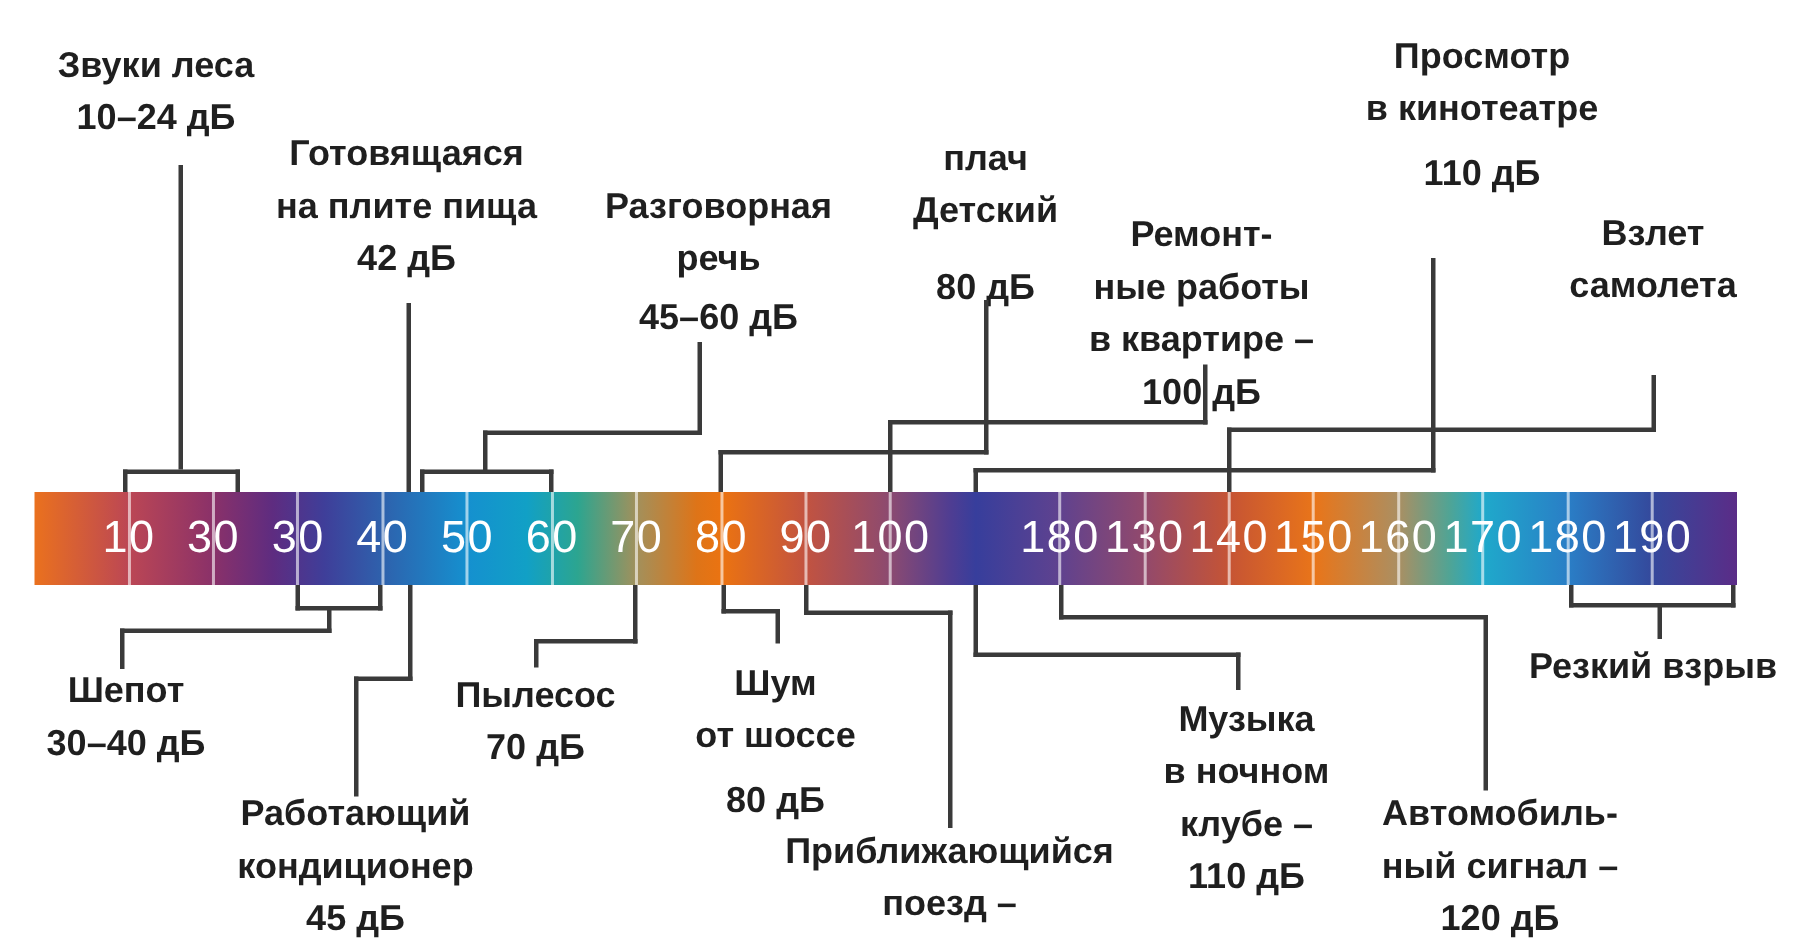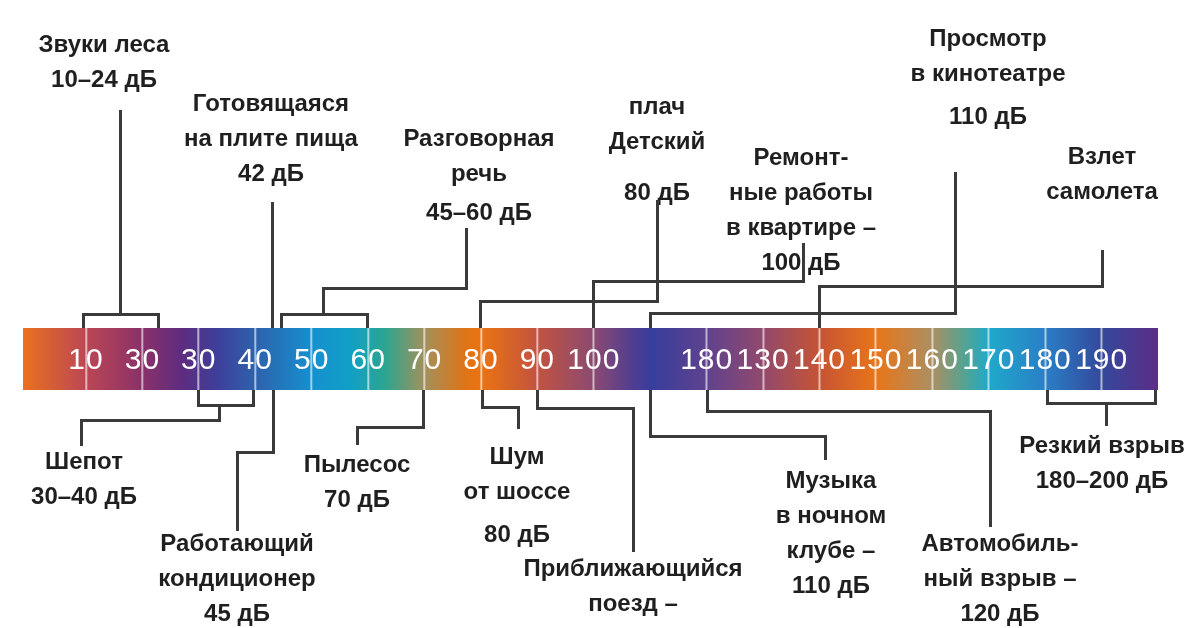--- a/index.html
+++ b/index.html
@@ -254,21 +254,20 @@
     <div>110 дБ</div>
   </div>
   <div class="lbl" style="left:831px; top:462px;">
     <div>Музыка</div>
     <div>в ночном</div>
     <div>клубе –</div>
     <div>110 дБ</div>
   </div>
   <div class="lbl" style="left:1000px; top:525px;">
     <div>Автомобиль-</div>
-    <div>ный взрыв –</div>
+    <div>ный сигнал –</div>
     <div>120 дБ</div>
   </div>
   <div class="lbl" style="left:1102px; top:427px;">
     <div>Резкий взрыв</div>
-    <div>180–200 дБ</div>
   </div>
 
 </div>
 
 </body></html>

